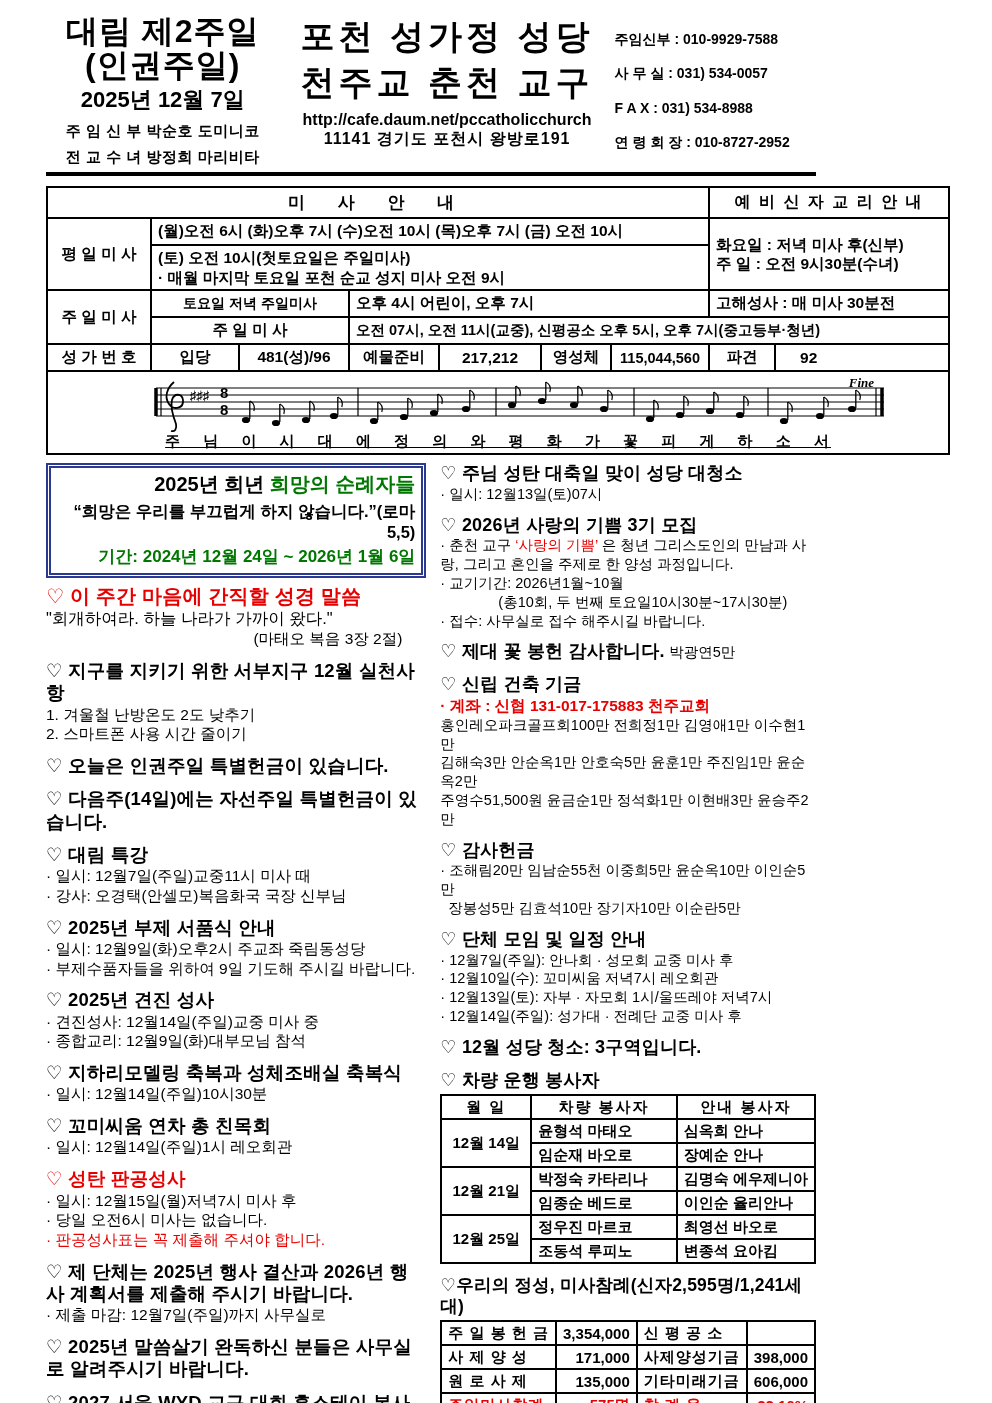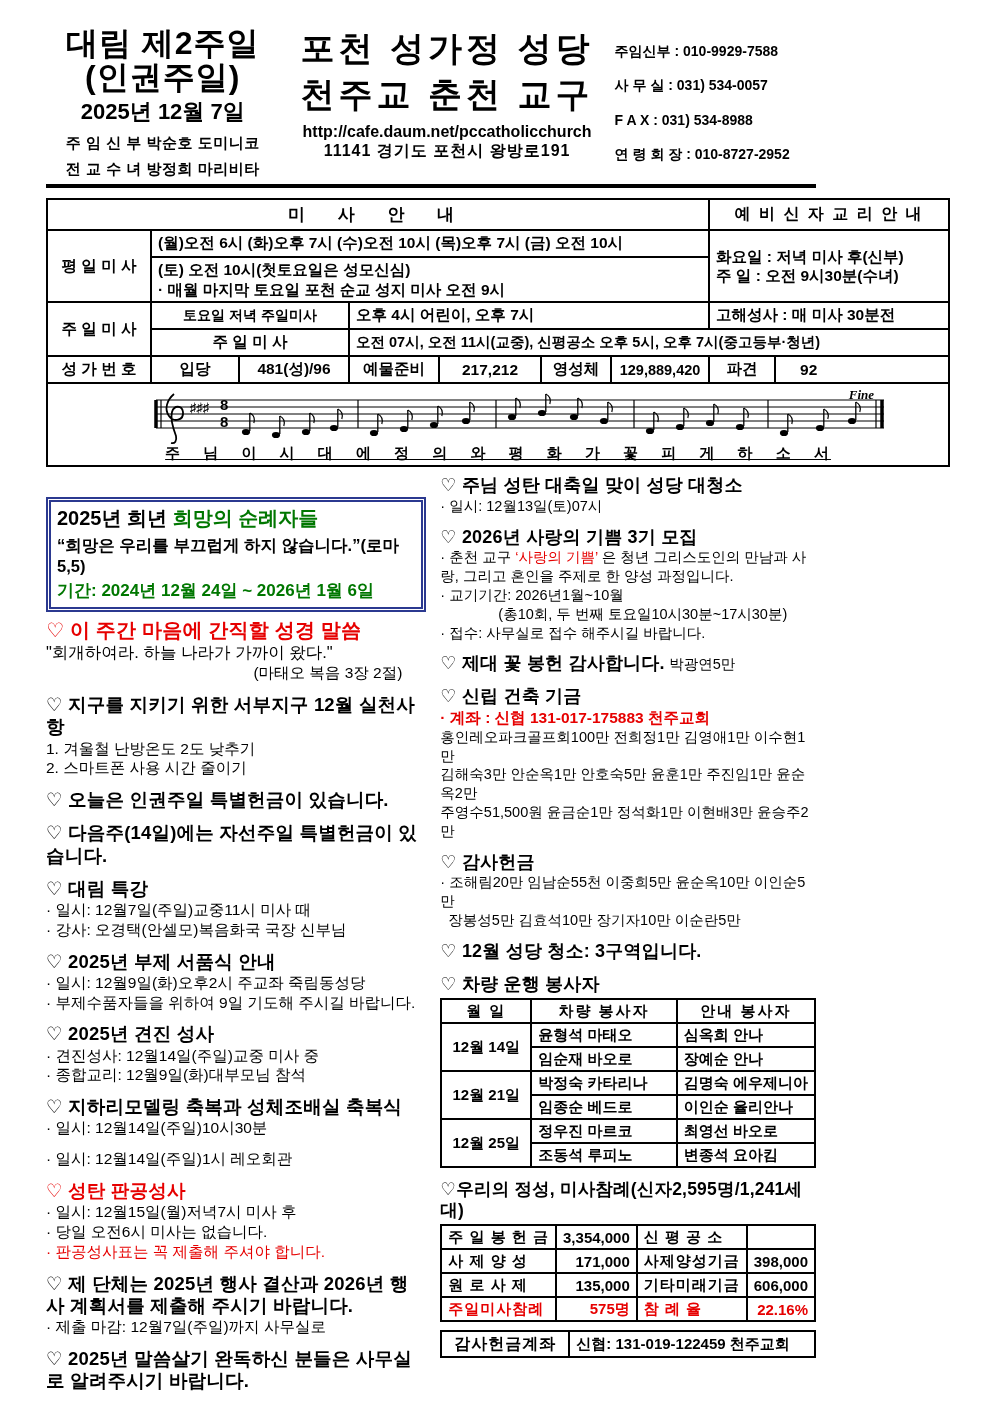--- a/index.html
+++ b/index.html
@@ -1,17 +1,17 @@
 <!DOCTYPE html>
 <html><head>
 <meta charset="utf-8">
 <style>
   html,body{margin:0;padding:0;background:#fff;}
   body{width:992px;height:1403px;font-family:"Liberation Sans","DejaVu Sans",sans-serif;color:#000;overflow:hidden;}
-  .page{box-sizing:border-box;width:860px;height:1403px;padding:26px 44px 10px 46px;position:relative;}
+  .page{box-sizing:border-box;width:860px;height:1403px;padding:14px 44px 10px 46px;position:relative;}
 
   
   .hdr{display:flex;justify-content:space-between;align-items:flex-start;}
   .h-left{width:276px;text-align:center;}
   .h-left .t{font-size:32px;font-weight:bold;letter-spacing:1px;line-height:1.07;}
   .h-left .d{font-size:22px;font-weight:bold;margin-top:3px;}
   .h-left .p{font-size:15px;font-weight:bold;margin-top:7px;letter-spacing:.5px;white-space:nowrap;}
   .h-center{width:396px;text-align:center;}
   .h-center .nm{font-size:34px;font-weight:bold;letter-spacing:4px;line-height:1.35;}
   .h-center .url{font-size:16px;font-weight:bold;margin-top:5px;white-space:nowrap;}
@@ -38,21 +38,21 @@
   .sec h3{margin:0;font-size:18.5px;font-weight:bold;line-height:1.2;letter-spacing:.2px;}
   .sec .ln{font-size:15.5px;line-height:1.28;}
   .colR .sec h3{font-size:18px;}
   .colR .sec .ln{font-size:14.5px;line-height:1.3;}
   .red{color:#e60000;}
   .green{color:#007700;}
   .right-al{text-align:right;padding-right:24px;}
   .indent{padding-left:58px;}
 
   
-  .jub{border:5px double #2b3990;text-align:left;padding:3px 6px 5px 6px;margin-top:22px;}
+  .jub{border:5px double #2b3990;text-align:right;padding:3px 6px 5px 6px;}
   .jub .l1{font-size:20px;font-weight:bold;}
   .jub .l2{font-size:16.5px;font-weight:bold;margin-top:3px;}
   .jub .l3{font-size:17px;font-weight:bold;margin-top:3px;}
 
   
   table.grid{border-collapse:collapse;width:100%;margin-top:3px;}
   table.grid td,table.grid th{border:2.5px solid #000;font-size:15px;font-weight:bold;padding:1.5px 6px;white-space:nowrap;overflow:hidden;}
   table.veh th{text-align:center;letter-spacing:2px;}
   table.veh td.dt{text-align:center;}
   table.fin td.num{text-align:right;}
@@ -109,42 +109,42 @@
     <tr>
       <td rowspan="2" class="c">평 일 미 사</td>
       <td colspan="6">(월)오전 6시 (화)오후 7시 (수)오전 10시 (목)오후 7시 (금) 오전 10시</td>
       <td colspan="2" rowspan="2" class="two">
         <div>화요일 : 저녁 미사 후(신부)</div>
         <div>주  일 : 오전 9시30분(수녀)</div>
       </td>
     </tr>
     <tr>
       <td colspan="6" class="two">
-        <div>(토) 오전 10시(첫토요일은 성모신심)</div>
+        <div>(토) 오전 10시(첫토요일은 주일미사)</div>
         <div>· 매월 마지막 토요일 포천 순교 성지 미사 오전 9시</div>
       </td>
     </tr>
     <tr>
       <td rowspan="2" class="c">주 일 미 사</td>
       <td colspan="2" class="c" style="font-size:14px">토요일 저녁 주일미사</td>
       <td colspan="4">오후 4시 어린이, 오후 7시</td>
       <td colspan="2">고해성사 : 매 미사 30분전</td>
     </tr>
     <tr>
       <td colspan="2" class="c">주   일   미   사</td>
       <td colspan="6" style="font-size:14.5px">오전 07시, 오전 11시(교중), 신평공소 오후 5시,  오후 7시(중고등부·청년)</td>
     </tr>
     <tr>
       <td class="c">성 가 번 호</td>
       <td class="c">입당</td>
       <td class="c">481(성)/96</td>
       <td class="c">예물준비</td>
       <td class="c">217,212</td>
       <td class="c">영성체</td>
-      <td class="c" style="font-size:14.5px">129,889,420</td>
+      <td class="c" style="font-size:14.5px">115,044,560</td>
       <td class="c">파견</td>
       <td style="text-align:left;padding-left:24px">92</td>
     </tr>
     <tr>
       <td colspan="9" class="sc-td">
         <span class="fine">Fine</span>
         <svg id="score-svg" width="860" height="58" viewBox="0 0 860 58" style="display:block;margin:0 auto;">
 
           <g stroke="#000" stroke-width="1">
             <line x1="88" y1="12" x2="816" y2="12"></line>
@@ -283,20 +283,21 @@
         <div class="ln">· 견진성사: 12월14일(주일)교중 미사 중</div>
         <div class="ln">· 종합교리: 12월9일(화)대부모님 참석</div>
       </div>
 
       <div class="sec">
         <h3>♡ 지하리모델링 축복과 성체조배실 축복식</h3>
         <div class="ln">· 일시: 12월14일(주일)10시30분</div>
       </div>
 
       <div class="sec">
+        <h3>♡ 꼬미씨움 연차 총 친목회</h3>
         <div class="ln">· 일시: 12월14일(주일)1시 레오회관</div>
       </div>
 
       <div class="sec">
         <h3 class="red">♡ 성탄 판공성사</h3>
         <div class="ln">· 일시: 12월15일(월)저녁7시 미사 후</div>
         <div class="ln">· 당일 오전6시 미사는 없습니다.</div>
         <div class="ln red">· 판공성사표는 꼭 제출해 주셔야 합니다.</div>
       </div>
 
@@ -345,20 +346,27 @@
         <div class="ln">김해숙3만 안순옥1만 안호숙5만 윤훈1만 주진임1만 윤순옥2만</div>
         <div class="ln">주영수51,500원 윤금순1만 정석화1만 이현배3만 윤승주2만</div>
       </div>
 
       <div class="sec">
         <h3>♡ 감사헌금</h3>
         <div class="ln">· 조해림20만 임남순55천 이중희5만 윤순옥10만 이인순5만</div>
         <div class="ln" style="padding-left:8px">장봉성5만 김효석10만 장기자10만 이순란5만</div>
       </div>
 
+      <div class="sec">
+        <h3>♡ 단체 모임 및 일정 안내</h3>
+        <div class="ln">· 12월7일(주일): 안나회 · 성모회 교중 미사 후</div>
+        <div class="ln">· 12월10일(수): 꼬미씨움 저녁7시 레오회관</div>
+        <div class="ln">· 12월13일(토): 자부 · 자모회 1시/울뜨레야 저녁7시</div>
+        <div class="ln">· 12월14일(주일): 성가대 · 전례단 교중 미사 후</div>
+      </div>
 
       <div class="sec">
         <h3>♡ 12월 성당 청소: 3구역입니다.</h3>
       </div>
 
       <div class="sec">
         <h3>♡ 차량 운행 봉사자</h3>
         <table class="grid veh">
           <colgroup>
               <col style="width:96px">

